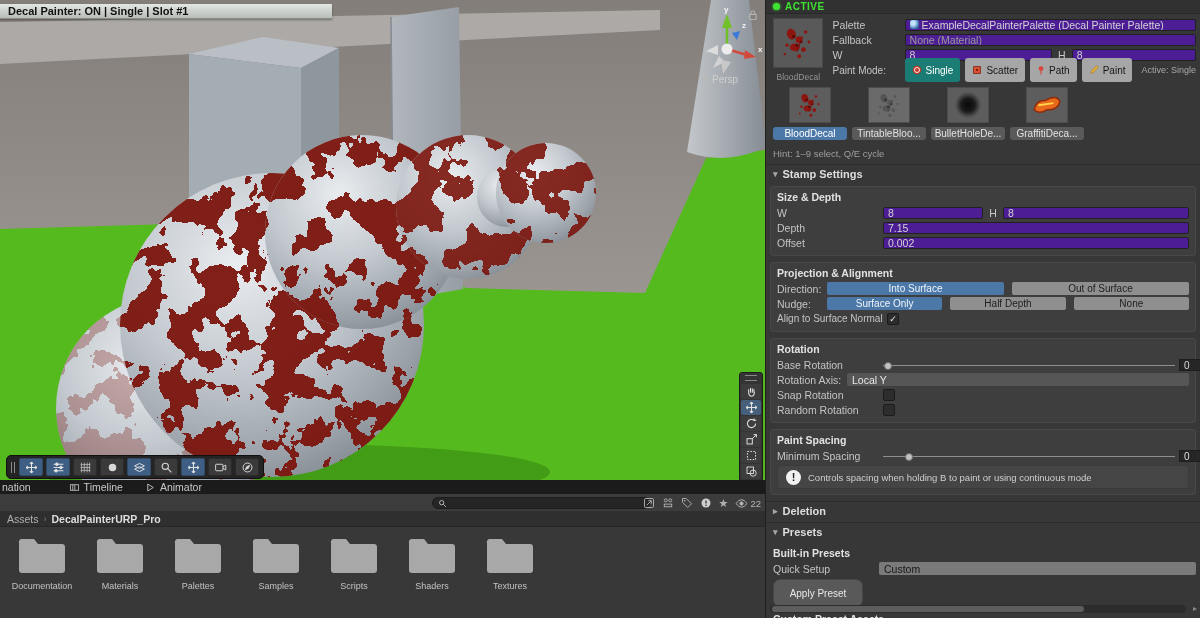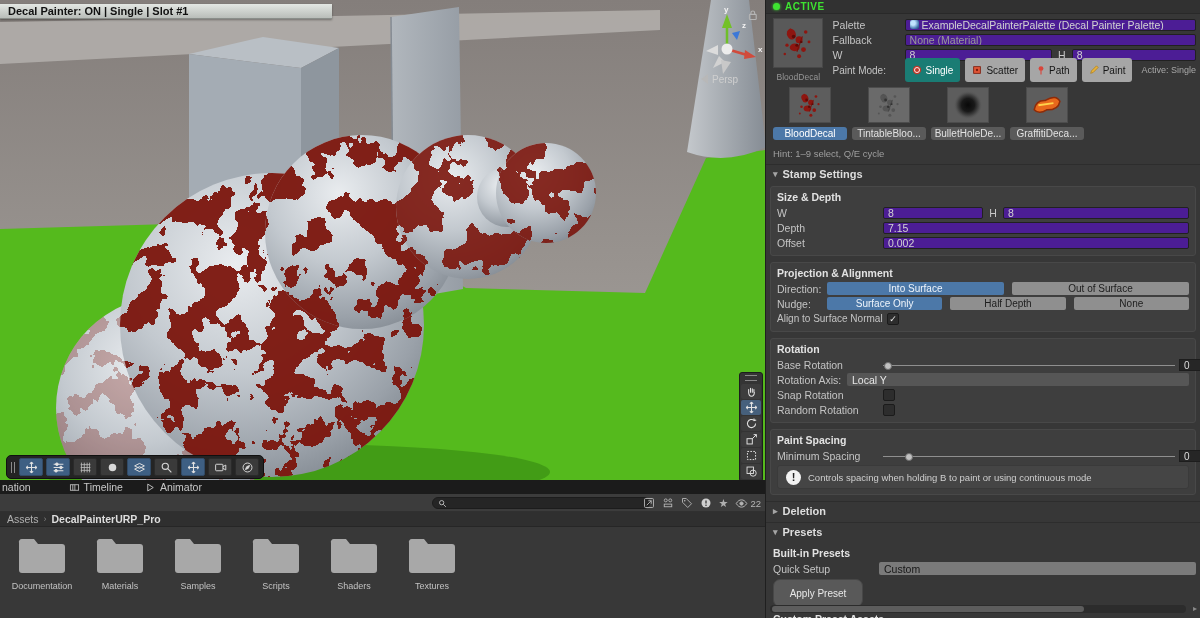--- a/index.html
+++ b/index.html
@@ -588,20 +588,26 @@
     <div class="folder">
       <svg width="52" height="42" viewBox="0 0 52 42">
           <path d="M3 8 V35 a3 3 0 0 0 3 3 H46 a3 3 0 0 0 3-3 V12 a3 3 0 0 0 -3-3 H22 l-4-5 H6 a3 3 0 0 0 -3 4 Z" fill="#a8a8a8"></path>
         </svg>
       <span class="flabel">Materials</span>
     </div>
     <div class="folder">
       <svg width="52" height="42" viewBox="0 0 52 42">
           <path d="M3 8 V35 a3 3 0 0 0 3 3 H46 a3 3 0 0 0 3-3 V12 a3 3 0 0 0 -3-3 H22 l-4-5 H6 a3 3 0 0 0 -3 4 Z" fill="#a8a8a8"></path>
         </svg>
+      <span class="flabel">Palettes</span>
+    </div>
+    <div class="folder">
+      <svg width="52" height="42" viewBox="0 0 52 42">
+          <path d="M3 8 V35 a3 3 0 0 0 3 3 H46 a3 3 0 0 0 3-3 V12 a3 3 0 0 0 -3-3 H22 l-4-5 H6 a3 3 0 0 0 -3 4 Z" fill="#a8a8a8"></path>
+        </svg>
       <span class="flabel">Samples</span>
     </div>
     <div class="folder">
       <svg width="52" height="42" viewBox="0 0 52 42">
           <path d="M3 8 V35 a3 3 0 0 0 3 3 H46 a3 3 0 0 0 3-3 V12 a3 3 0 0 0 -3-3 H22 l-4-5 H6 a3 3 0 0 0 -3 4 Z" fill="#a8a8a8"></path>
         </svg>
       <span class="flabel">Scripts</span>
     </div>
     <div class="folder">
       <svg width="52" height="42" viewBox="0 0 52 42">

